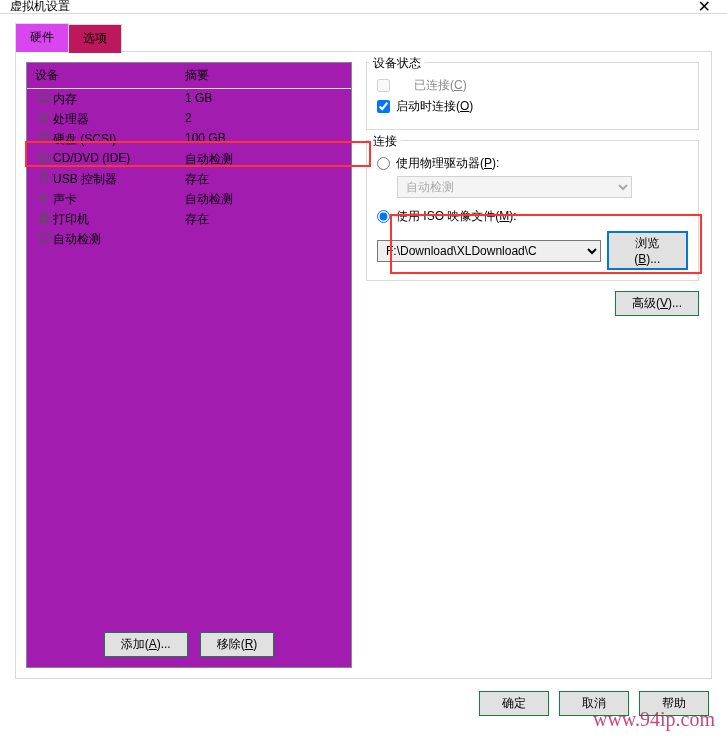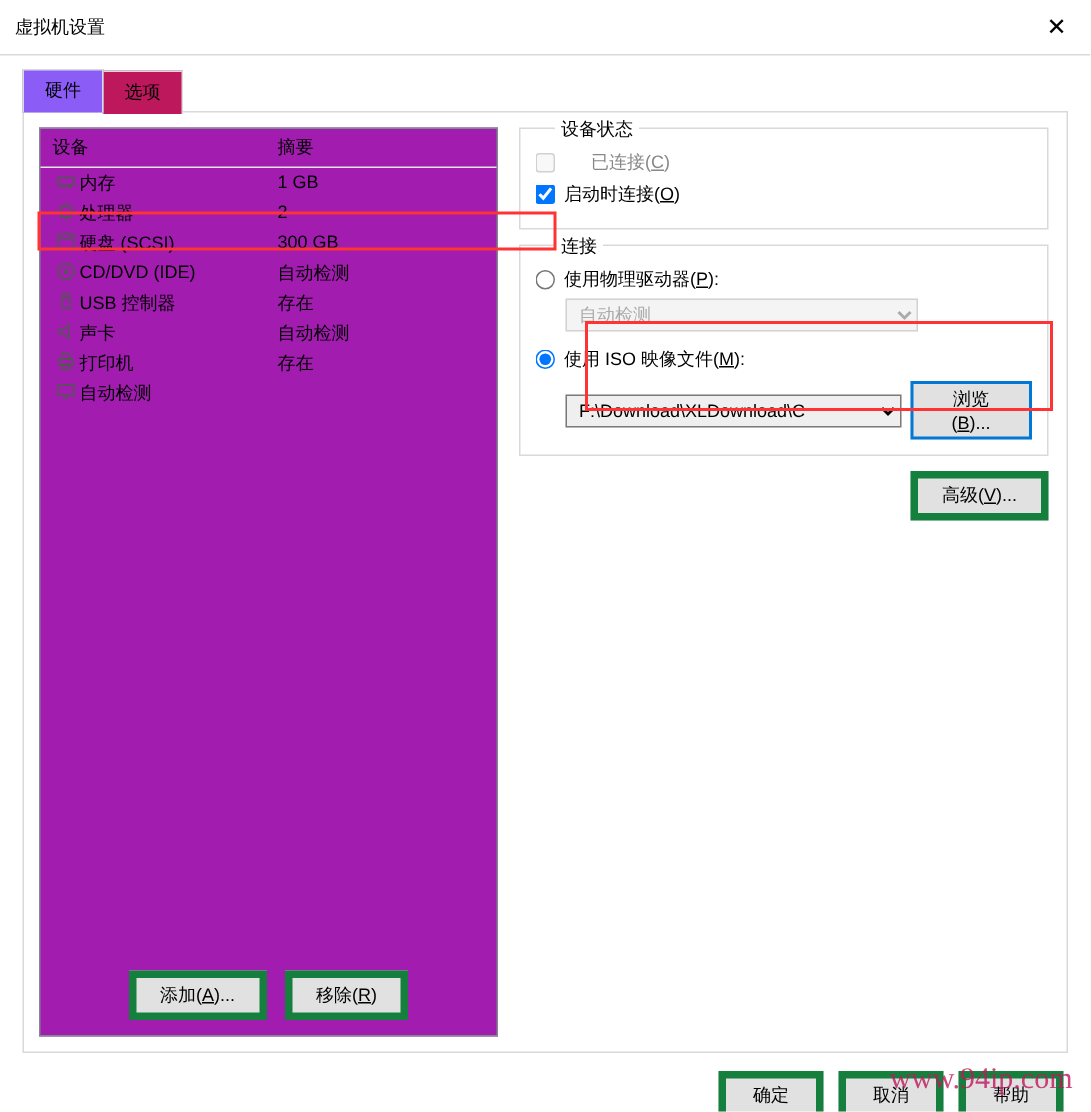--- a/index.html
+++ b/index.html
@@ -11,21 +11,21 @@
   height: 741px;
   position: relative;
   color: #000;
 }
 .titlebar {
   display: flex;
   justify-content: space-between;
   align-items: center;
   padding: 6px 10px;
   border-bottom: 1px solid #d9d9d9;
-  height: 37px;
+  height: 14px;
 }
 .titlebar .title { font-weight: 400; }
 .titlebar .close {
   font-size: 16px;
   cursor: pointer;
   padding: 0 6px;
   font-family: Arial, sans-serif;
 }
 .tabs {
   display: flex;
@@ -40,21 +40,21 @@
   margin-right: -1px;
   position: relative;
   top: 1px;
 }
 .tab.inactive {
   background: #be185d;
   top: 2px;
   padding-bottom: 5px;
 }
 .tab.active {
-  background: #8b5cf6;
+  background: #d946ef;
   z-index: 2;
 }
 .content-wrap {
   border: 1px solid #d9d9d9;
   margin: 0 15px;
   padding: 10px;
   display: flex;
   gap: 12px;
   height: 628px;
 }
@@ -99,21 +99,21 @@
 .highlight2 { left: 390px; top: 214px; width: 312px; height: 60px; }
 
 .left-buttons {
   display: flex;
   justify-content: center;
   gap: 12px;
   padding: 10px 0;
 }
 .btn {
   padding: 3px 16px;
-  border: 5px solid #15803d;
+  border: 1px solid #15803d;
   background: #e1e1e1;
   cursor: pointer;
   font-family: inherit;
   font-size: 12px;
   min-width: 70px;
 }
 .btn:disabled {
   color: #888;
   cursor: default;
 }
@@ -128,21 +128,21 @@
 }
 .groupbox {
   border: 1px solid #d9d9d9;
   padding: 10px 10px;
   margin-bottom: 10px;
   position: relative;
 }
 .groupbox .legend {
   position: absolute;
   top: -8px;
-  left: 23px;
+  left: 2px;
   background: #fff;
   padding: 0 4px;
   font-family: Liberation Serif, serif;
 }
 .checkbox-row, .radio-row {
   display: flex;
   align-items: center;
   gap: 6px;
   margin: 4px 0;
 }
@@ -162,21 +162,20 @@
 .combo.disabled {
   background: #f0f0f0;
   color: #888;
   border-color: #c0c0c0;
 }
 .iso-row {
   display: flex;
   align-items: center;
   gap: 6px;
   margin-top: 6px;
-  margin-left: 20px;
 }
 .drive-row { margin-left: 20px; margin-top: 4px; }
 .adv-row {
   display: flex;
   justify-content: flex-end;
   margin-top: 8px;
 }
 .bottom-buttons {
   display: flex;
   justify-content: flex-end;
@@ -242,21 +241,21 @@
           <span class="summary">2</span>
         </div>
         <div class="list-row">
           <span class="icon">
             <svg width="14" height="14" viewBox="0 0 16 16" fill="none" stroke="#555" stroke-width="1.2">
               <ellipse cx="8" cy="4" rx="6" ry="2"></ellipse>
               <path d="M2 4v8c0 1.1 2.7 2 6 2s6-.9 6-2V4"></path>
             </svg>
           </span>
           <span class="name">硬盘 (SCSI)</span>
-          <span class="summary">300 GB</span>
+          <span class="summary">100 GB</span>
         </div>
         <div class="list-row">
           <span class="icon">
             <svg width="14" height="14" viewBox="0 0 16 16" fill="none" stroke="#555" stroke-width="1.2">
               <circle cx="8" cy="8" r="6"></circle>
               <circle cx="8" cy="8" r="1.5"></circle>
             </svg>
           </span>
           <span class="name">CD/DVD (IDE)</span>
           <span class="summary">自动检测</span>

